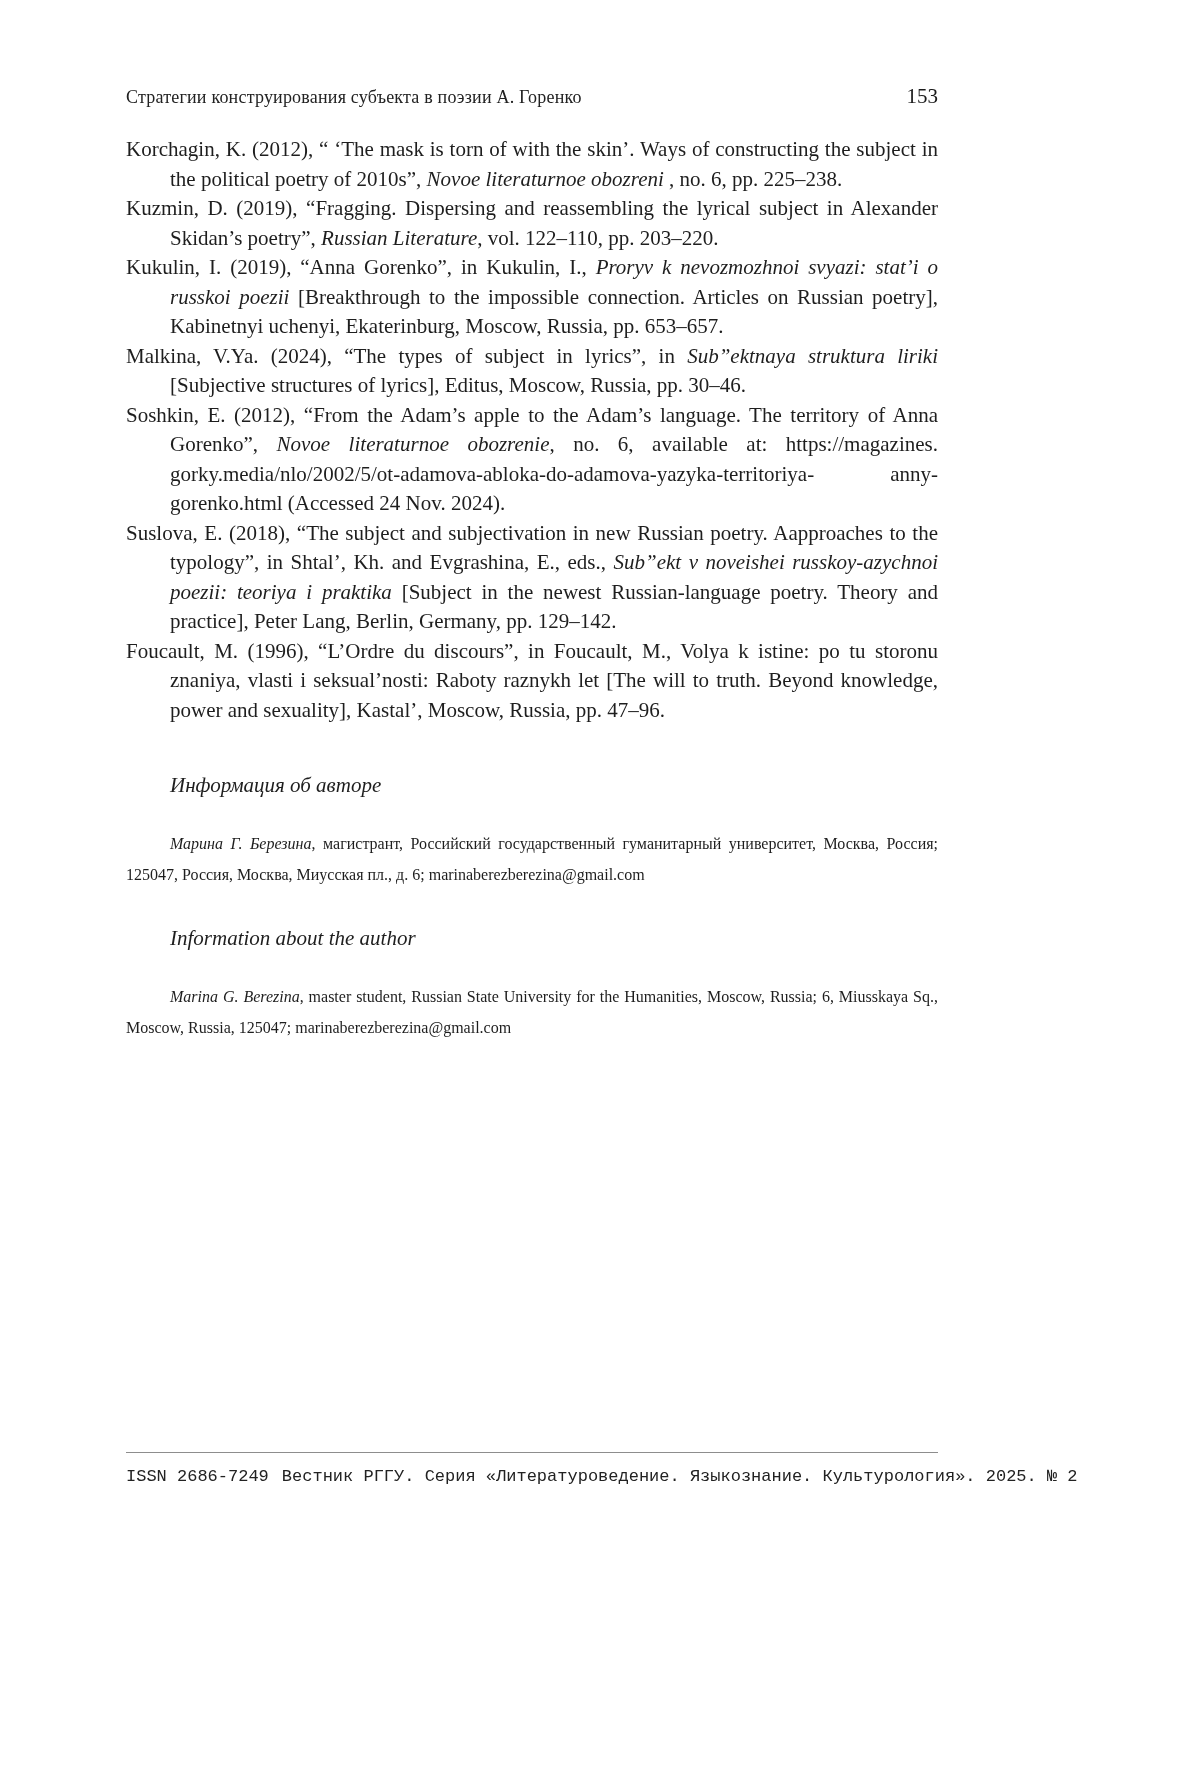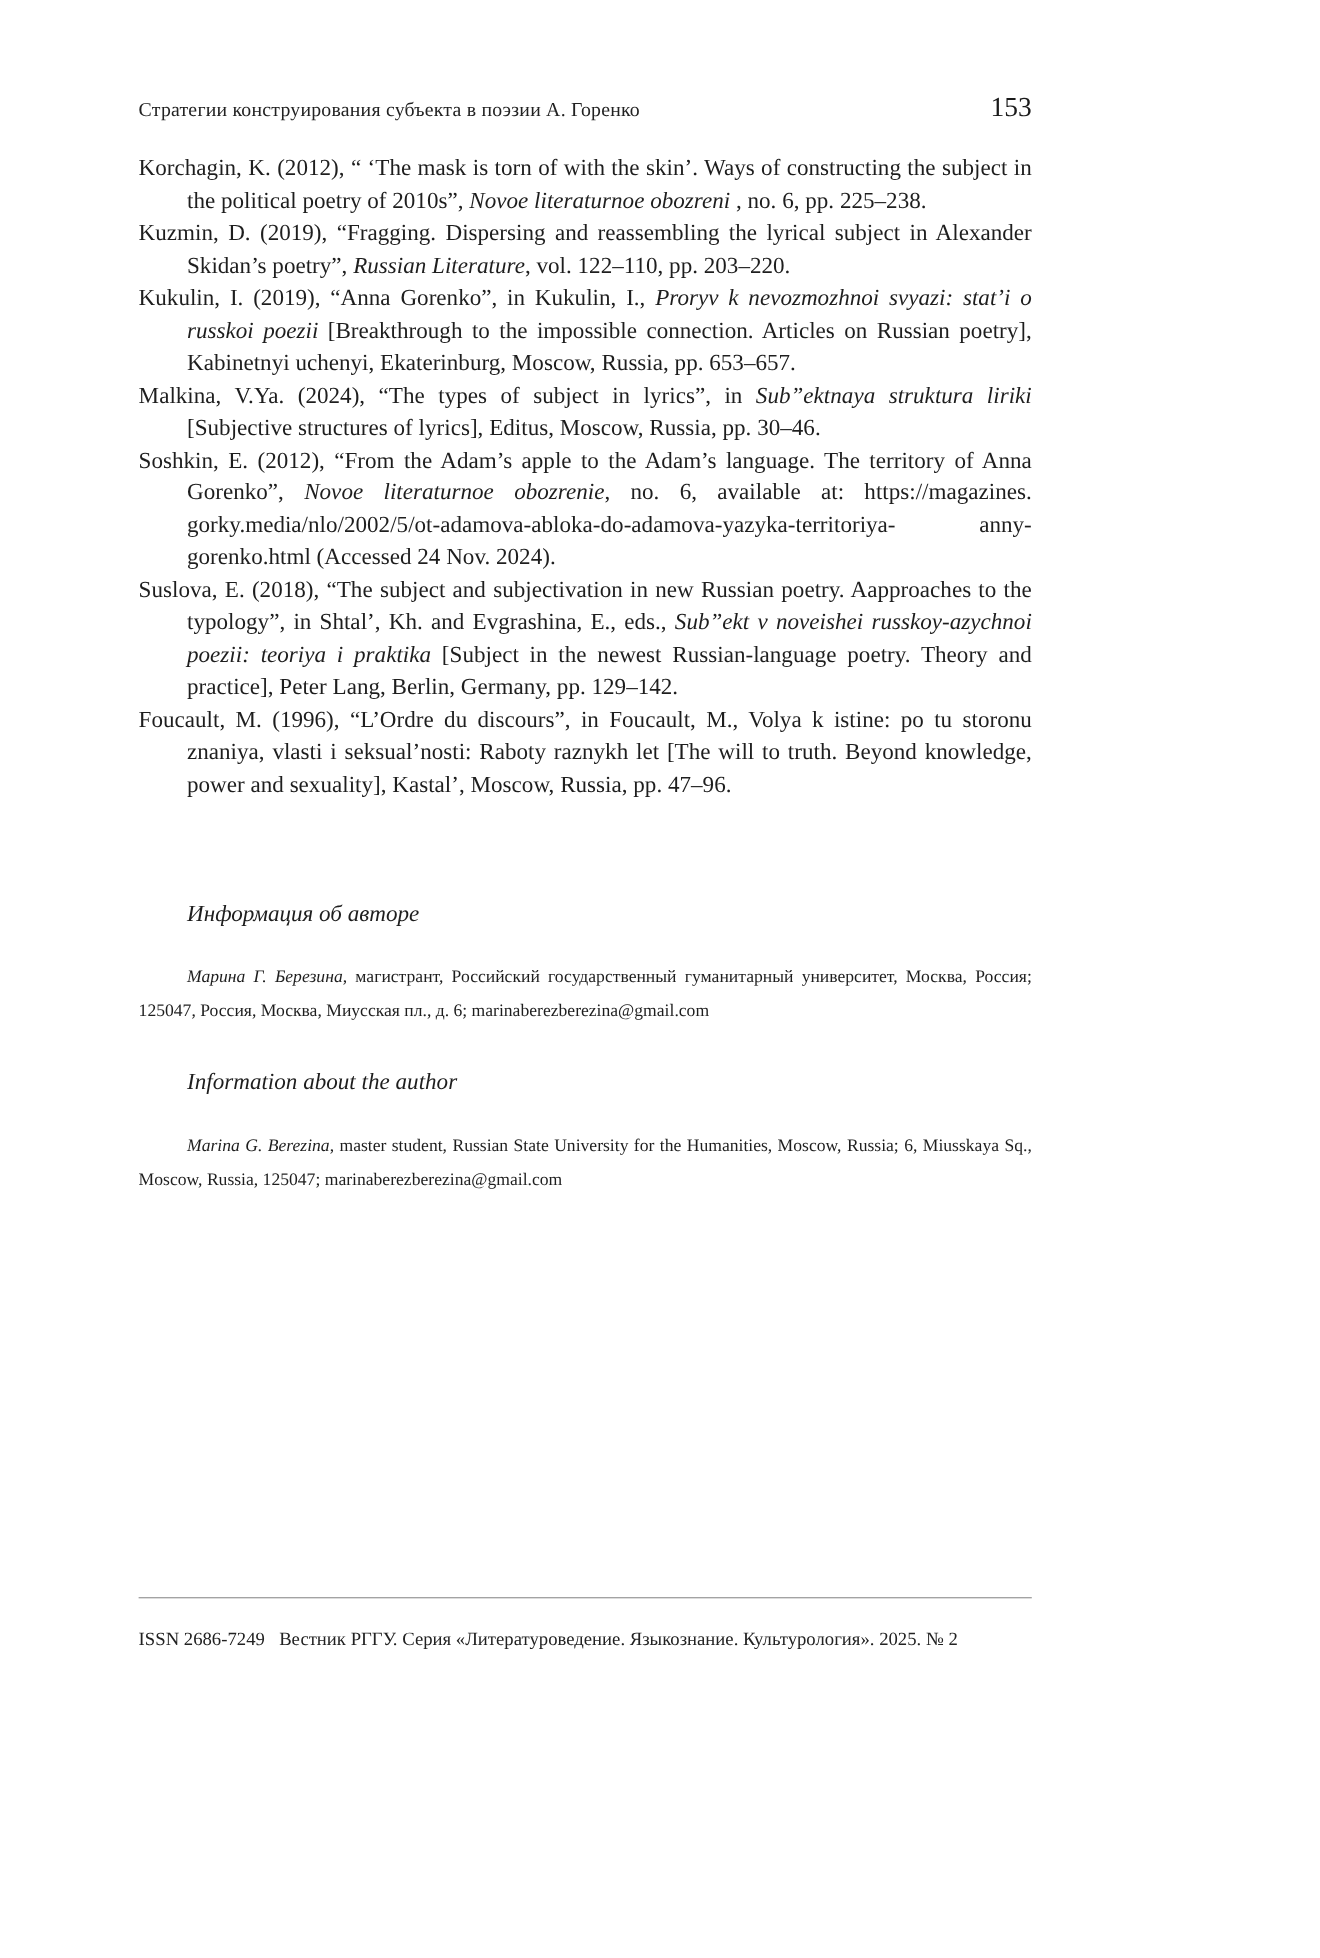--- a/index.html
+++ b/index.html
@@ -23,60 +23,61 @@
     justify-content: space-between;
     align-items: baseline;
     margin-bottom: 26px;
   }
   .running-title {
     font-size: 18px;
     letter-spacing: 0.2px;
     color: #222;
   }
   .page-number {
-    font-size: 25px;
+    font-size: 21px;
     color: #1a1a1a;
   }
   .references { margin-top: 0; }
   .ref {
     font-size: 21px;
     line-height: 29.5px;
     text-align: justify;
     padding-left: 44px;
     text-indent: -44px;
     color: #1e1e1e;
   }
   .it { font-style: italic; }
   .section-heading {
     font-style: italic;
     font-weight: normal;
     font-size: 21px;
     margin-left: 44px;
     color: #1e1e1e;
   }
-  .section-heading.ru { margin-top: 90px; }
+  .section-heading.ru { margin-top: 48px; }
   .section-heading.en { margin-top: 36px; }
   .body-par {
     margin-top: 30px;
     font-size: 16px;
     line-height: 31px;
     text-align: justify;
     text-indent: 44px;
     color: #1e1e1e;
   }
   .footer {
     position: absolute;
     left: 126px;
     right: 262px;
     top: 1452px;
     border-top: 1px solid #8d8d8d;
-    padding-top: 27px;
+    padding-top: 14px;
     font-size: 17px;
     white-space: nowrap;
     color: #222;
+    font-family: Liberation Mono, monospace;
   }
   .footer .issn { margin-right: 13px; }
 </style>
 </head>
 <body>
 
 <div class="page">
 
   <div class="header">
     <span class="running-title">Стратегии конструирования субъекта в поэзии А. Горенко</span>

